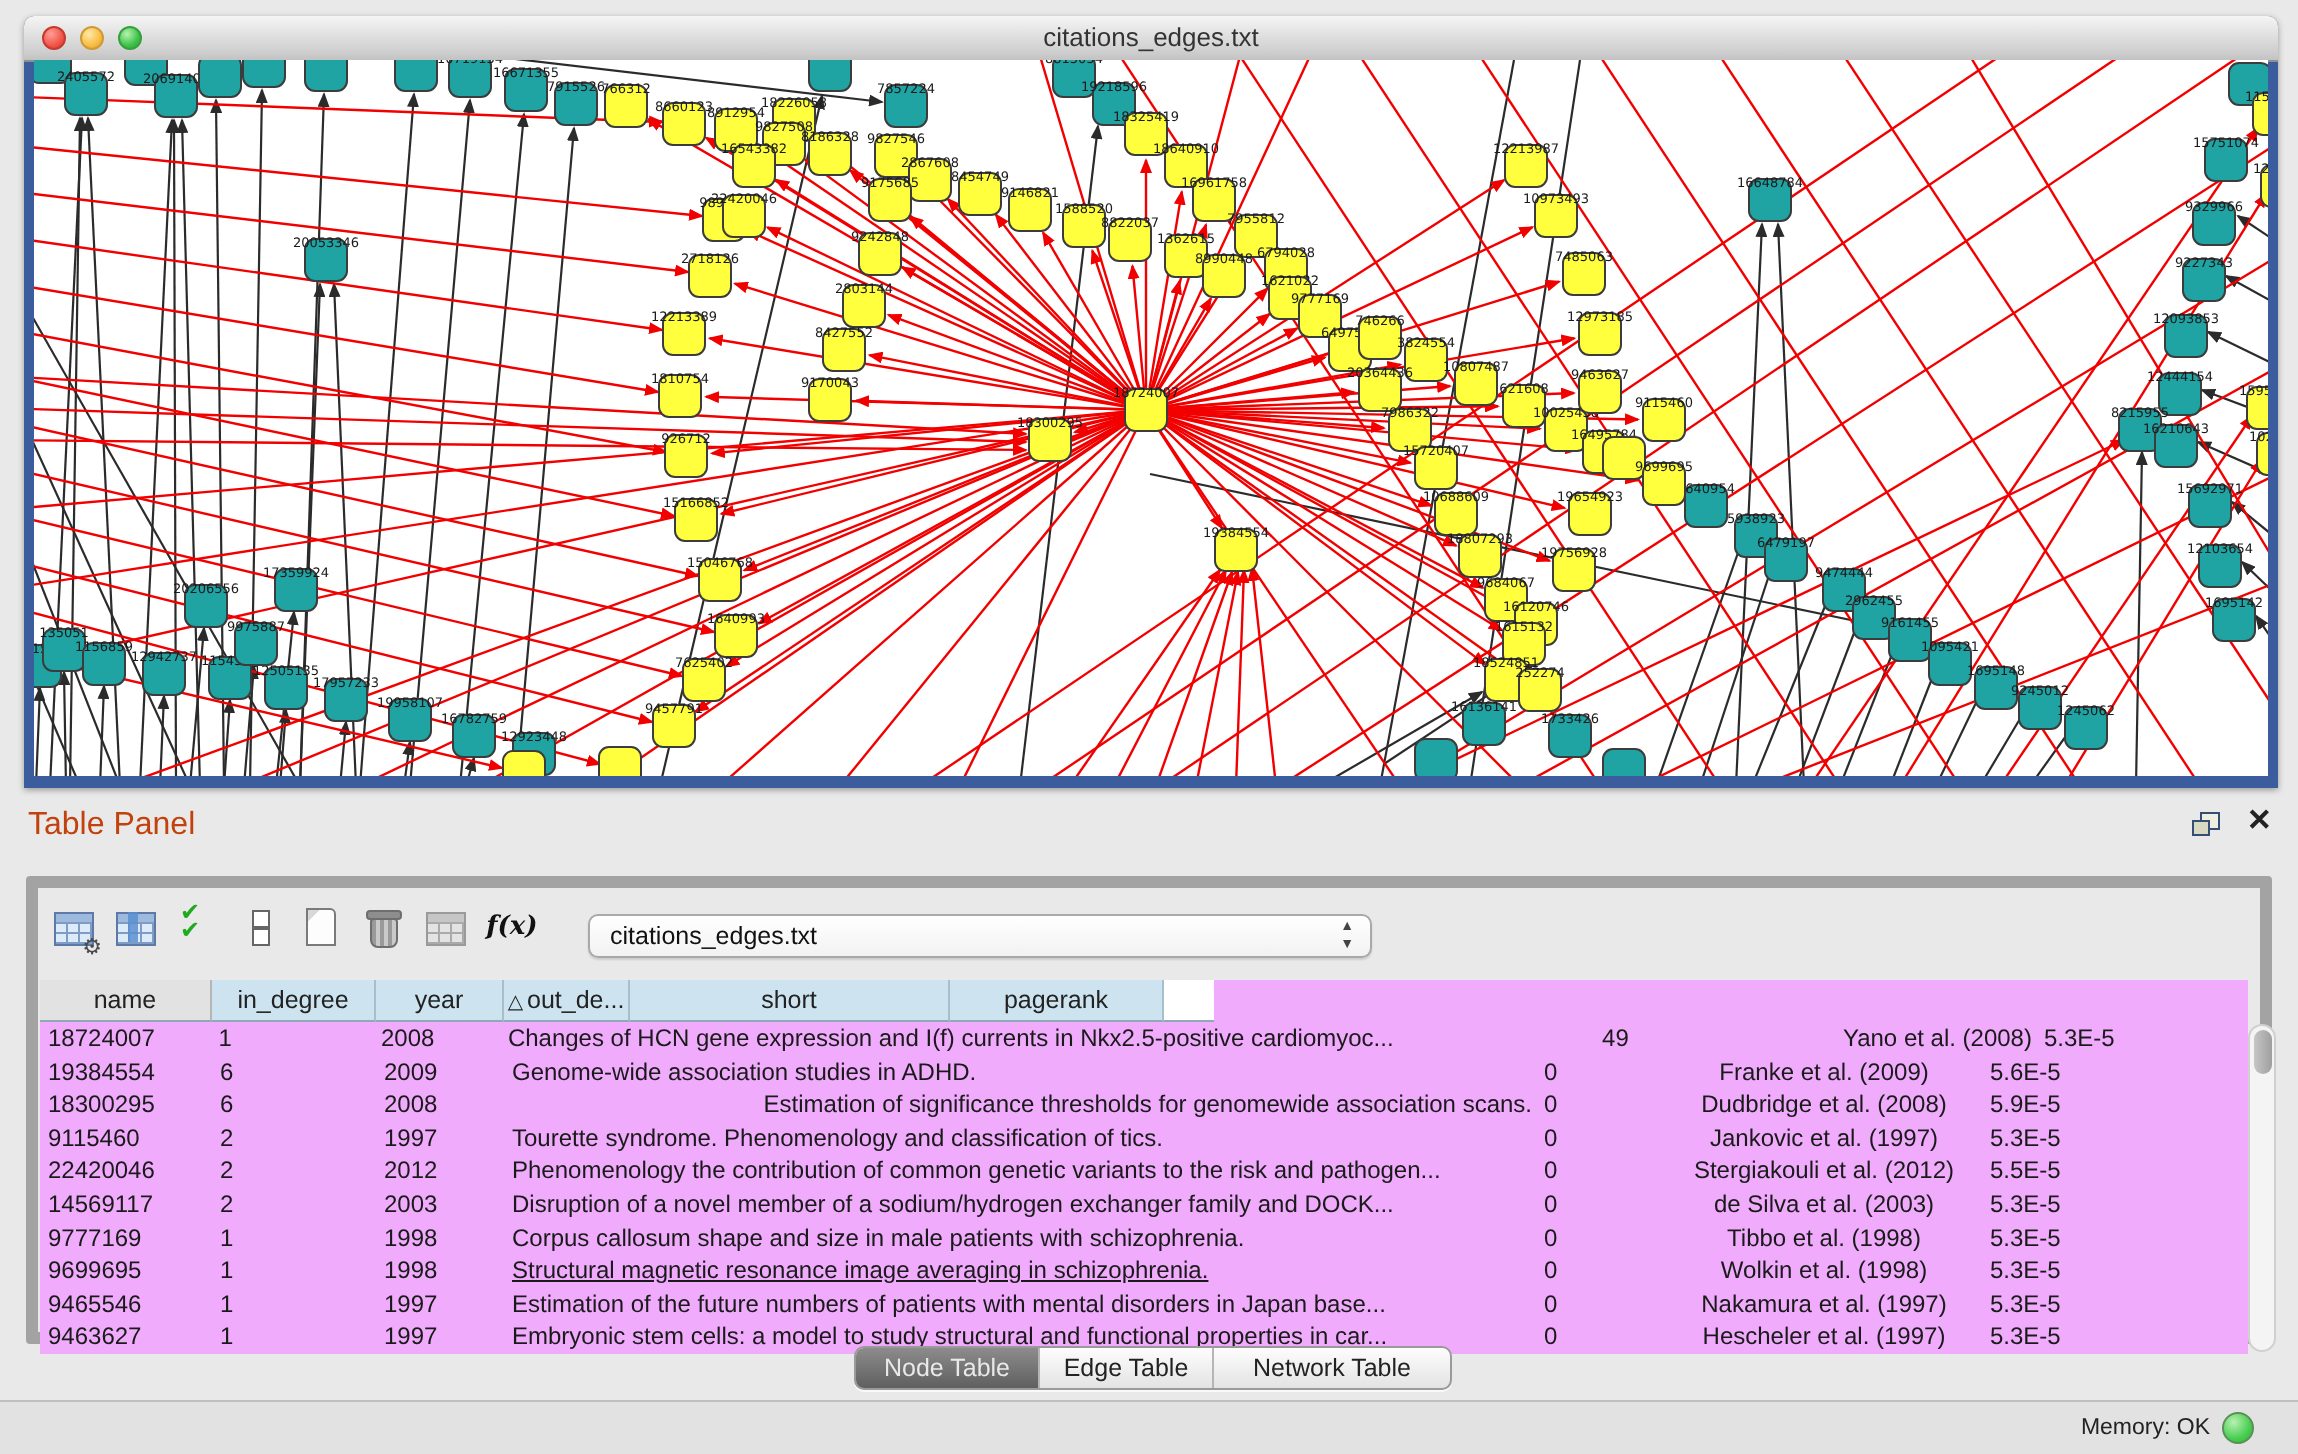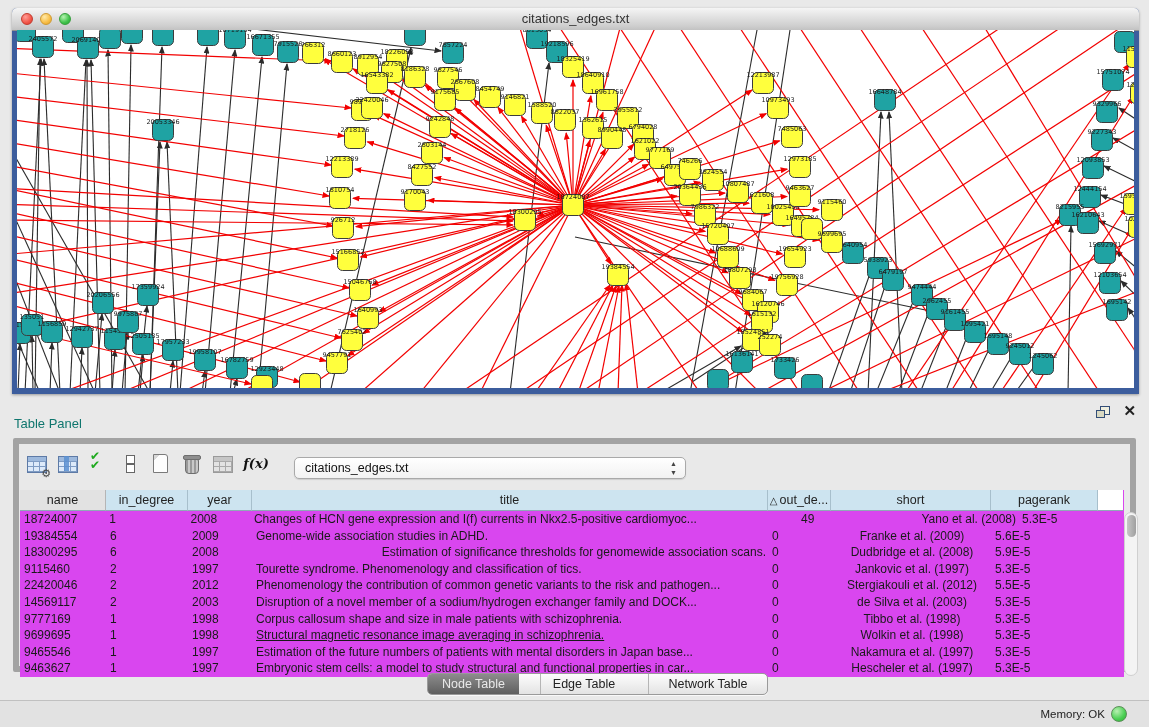--- a/index.html
+++ b/index.html
@@ -16,21 +16,21 @@
   .lights{position:absolute;left:9px;top:5px;display:flex;gap:7px;}
   .light{width:12px;height:12px;border-radius:50%;box-sizing:border-box;}
   .light.red{background:radial-gradient(circle at 35% 30%,#ff9d96,#f25648 60%,#d8382b);border:1px solid #c33a2e;}
   .light.yellow{background:radial-gradient(circle at 35% 30%,#ffe9a8,#f8bd44 60%,#e0a028);border:1px solid #cf9a33;}
   .light.green{background:radial-gradient(circle at 35% 30%,#b5f3b0,#3fc24a 60%,#2aa337);border:1px solid #35a03c;}
   .canvas-wrap{position:absolute;left:5px;top:22px;width:1117px;height:358px;background:#fff;overflow:hidden;}
   .canvas-wrap svg{display:block;}
 
   
   .panel-head{position:absolute;left:0;top:400px;width:1149px;height:24px;}
-  .panel-title{position:absolute;left:14px;top:16px;font-size:13px;color:#0f766e;}
+  .panel-title{position:absolute;left:14px;top:4px;font-size:16px;color:#c2410c;}
   .float-ic{position:absolute;right:40px;top:6px;width:13px;height:12px;}
   .float-ic .sq1{position:absolute;left:4px;top:0;width:8px;height:7px;border:1px solid #334e77;background:#efefdf;}
   .float-ic .sq2{position:absolute;left:0;top:4px;width:7px;height:6px;border:1px solid #334e77;background:#d9d9c2;}
   .close-ic{position:absolute;right:13px;top:2px;font-size:15px;font-weight:bold;color:#222;line-height:18px;}
 
   
   .content-box{position:absolute;left:13px;top:438px;width:1123px;height:234px;border:6px solid #a3a3a3;
                border-radius:2px;background:#e9e9e9;box-sizing:border-box;}
   .toolbar{position:absolute;left:0;top:0;right:0;height:45px;}
   .ti{position:relative;width:24px;height:24px;display:inline-block;}
@@ -60,36 +60,36 @@
   .ti-delete-trash::after{content:"";position:absolute;left:3px;top:3px;width:16px;height:3px;background:#8e8e8e;
       border:1px solid #6e6e6e;border-radius:2px;}
   .ti-function-builder{width:28px;font-style:italic;font-weight:bold;font-size:13px;color:#111;
       font-family:"DejaVu Serif",serif;line-height:24px;text-align:center;}
   .combo{position:absolute;left:275px;top:13px;width:392px;height:22px;background:linear-gradient(#ffffff,#f2f2f2);
          border:1px solid #a9a9a9;border-radius:5px;box-sizing:border-box;box-shadow:0 1px 1px rgba(0,0,0,.12);}
   .combo-text{position:absolute;left:10px;top:3px;font-size:12.5px;color:#111;}
   .combo-arrows{position:absolute;right:8px;top:1px;font-size:7px;color:#444;line-height:9px;text-align:center;}
 
   
-  .tablegrid{position:absolute;left:1px;top:46px;width:1104px;height:187px;background:#d946ef;overflow:hidden;}
+  .tablegrid{position:absolute;left:1px;top:46px;width:1104px;height:187px;background:#f0abfc;overflow:hidden;}
   .thead{display:flex;height:21px;}
   .th{box-sizing:border-box;height:21px;background:#cde4f0;border-right:1px solid #a7bfcc;border-bottom:1px solid #8fa9b7;
       font-size:12.5px;color:#222;text-align:center;line-height:20px;overflow:hidden;white-space:nowrap;}
   .th.gray{background:#e2e2e2;border-right:1px solid #b5b5b5;}
   .th.filler{background:#fff;border-right:none;border-bottom:1px solid #8fa9b7;}
   .tr{display:flex;height:16.6px;}
   .td{box-sizing:border-box;font-size:12px;color:#1a1a1a;line-height:16.6px;white-space:nowrap;overflow:hidden;padding:0 2px 0 4px;}
   .sortglyph{font-size:10px;margin-right:2px;}
   .vscroll{position:absolute;left:1105px;top:68px;width:14px;height:164px;background:#f4f4f4;border:1px solid #d0d0d0;
            border-radius:7px;box-sizing:border-box;}
   .vthumb{position:absolute;left:1.5px;top:2px;width:9px;height:22px;background:linear-gradient(to right,#c6c6c6,#9f9f9f);border-radius:5px;}
 
   
   .tabs{position:absolute;left:427px;top:673px;height:20px;display:flex;border:1px solid #9a9a9a;border-radius:5px;
-        overflow:hidden;background:linear-gradient(#fdfdfd,#e3e3e3);box-shadow:0 1px 0 rgba(255,255,255,.7);gap:21px;}
+        overflow:hidden;background:linear-gradient(#fdfdfd,#e3e3e3);box-shadow:0 1px 0 rgba(255,255,255,.7);}
   .tab{height:20px;line-height:20px;font-size:12.5px;color:#222;text-align:center;cursor:default;}
   .tab.sel{background:linear-gradient(#8c8c8c,#5f5f5f);color:#e9e9e9;}
   .tab + .tab{border-left:1px solid #b5b5b5;}
 
   
   .statusbar{position:absolute;left:0;top:700px;width:1149px;height:27px;background:#e2e2e2;border-top:1px solid #c0c0c0;}
   .mem-label{position:absolute;right:44px;top:7px;font-size:11.5px;color:#222;}
   .mem-dot{position:absolute;right:22px;top:5px;width:14px;height:14px;border-radius:50%;
            background:radial-gradient(circle at 35% 30%,#b8f0b2,#49cf52 60%,#2fae37);border:1px solid #5a8f57;}
 </style>
@@ -840,21 +840,20 @@
       <div class="combo">
         <span class="combo-text">citations_edges.txt</span>
         <span class="combo-arrows">▲<br>▼</span>
       </div>
     </div>
     <div class="tablegrid">
       <div class="thead" id="thead">
           <div class="th gray" style="width: 86px;">name</div>
           <div class="th" style="width: 82px;">in_degree</div>
           <div class="th" style="width: 64px;">year</div>
-          <div class="th" style="width: 516px;">title</div>
           <div class="th" style="width: 63px;"><span class="sortglyph">△</span>out_de...</div>
           <div class="th" style="width: 160px;">short</div>
           <div class="th" style="width: 107px;">pagerank</div>
           <div class="th filler" style="width: 25px;"></div>
         </div>
       <div id="tbody">
           <div class="tr">
             <div class="td" style="width: 86px;">18724007</div>
             <div class="td" style="width: 82px;">1</div>
             <div class="td" style="width: 64px;">2008</div>

